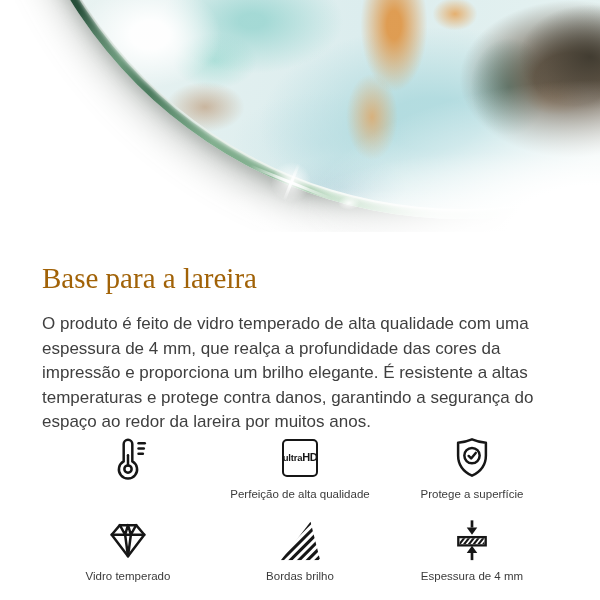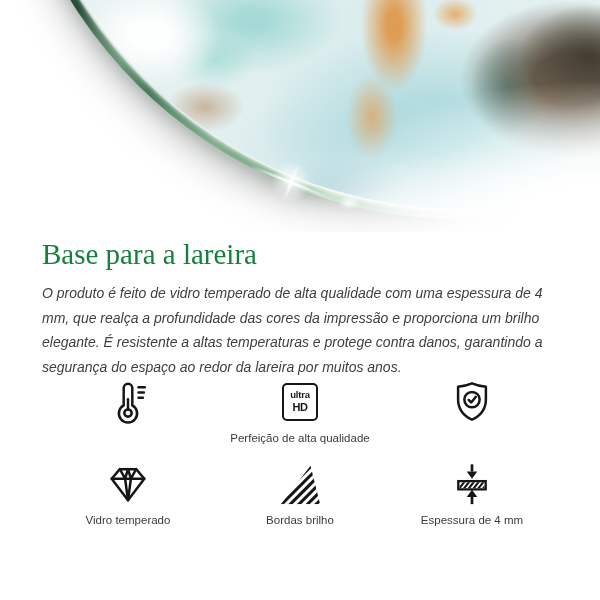--- a/index.html
+++ b/index.html
@@ -60,32 +60,32 @@
   .sparkle::after  { content:""; position:absolute; left:50%; top:4px; width:3px; height:40px; margin-left:-1.5px;
              background:linear-gradient(180deg, rgba(255,255,255,0), #fff 50%, rgba(255,255,255,0)); }
   .sparkle-glow { position:absolute; left:50%; top:50%; width:40px; height:40px; margin:-20px 0 0 -20px;
              background:radial-gradient(closest-side, rgba(255,255,255,.95), rgba(255,255,255,0)); }
   .glint { position:absolute; left:338px; top:196px; width:22px; height:14px;
              background:radial-gradient(closest-side, rgba(255,255,255,.9), rgba(255,255,255,0)); pointer-events:none; }
 
   
   .content { padding:0 42px; }
   .title { font-family:"Liberation Serif","DejaVu Serif",serif; font-weight:400;
-           font-size:29px; line-height:33px; color:#15803d; padding-top:6px; }
-  .desc  { margin-top:10px; width:525px; font-size:14px; line-height:24.5px; color:#3f3f3f;font-style:italic; }
+           font-size:29px; line-height:33px; color:#a16207; padding-top:6px;margin-top:24px; }
+  .desc  { margin-top:17px; width:525px; font-size:17px; line-height:24.5px; color:#3f3f3f; }
 
   
   .features { margin-top:0; display:grid; grid-template-columns:repeat(3, 1fr);
               row-gap:16px; width:516px; margin-left:auto; margin-right:auto; }
   .feature  { display:flex; flex-direction:column; align-items:center; text-align:center; }
   .icon-box { height:46px; display:flex; align-items:center; justify-content:center; }
   .feature-label { margin-top:6px; font-size:11.5px; line-height:14px; color:#3b3b3b; }
 
   .uhd-box { width:36px; height:38px; border:2.6px solid #161616; border-radius:5px;
-             display:flex; flex-direction:column; align-items:center; justify-content:center; color:#161616; }
+             display:flex; flex-direction:row; align-items:center; justify-content:center; color:#161616; }
   .uhd-top { font-size:9.5px; font-weight:700; line-height:10px; letter-spacing:-0.2px; }
   .uhd-bottom { font-size:11px; font-weight:700; line-height:15px; letter-spacing:-0.5px; }
 
   svg.ic { stroke:#161616; fill:none; stroke-width:2.6; stroke-linecap:round; stroke-linejoin:round; }
 </style>
 </head>
 <body>
 
 <div class="page">
 
@@ -132,20 +132,21 @@
       </div>
 
       <div class="feature">
         <div class="icon-box">
           <svg class="ic" width="46" height="46" viewBox="0 0 48 48">
             <path d="M24 4.5c4.8 2 9.6 3.2 14.5 3.6v13.2c0 9.8-5.8 17-14.5 21.2C15.3 38.3 9.5 31.1 9.5 21.3V8.1C14.4 7.7 19.2 6.5 24 4.5z"></path>
             <circle cx="24" cy="21.5" r="8"></circle>
             <path d="M20.5 21.9l2.6 2.6 4.8-5.8"></path>
           </svg>
         </div>
+        <div class="feature-label">Protege a superfície</div>
       </div>
 
       <div class="feature">
         <div class="icon-box">
           <svg class="ic" width="46" height="46" viewBox="0 0 48 48" stroke-width="2.4">
             <path d="M15.5 8.5h17L41 18.5 24 41 7 18.5z"></path>
             <line x1="7" y1="18.5" x2="41" y2="18.5"></line>
             <path d="M15.5 8.5l5.5 10L24 8.5l3 10 5.5-10"></path>
             <path d="M21 18.5L24 41l3-22.5"></path>
           </svg>

